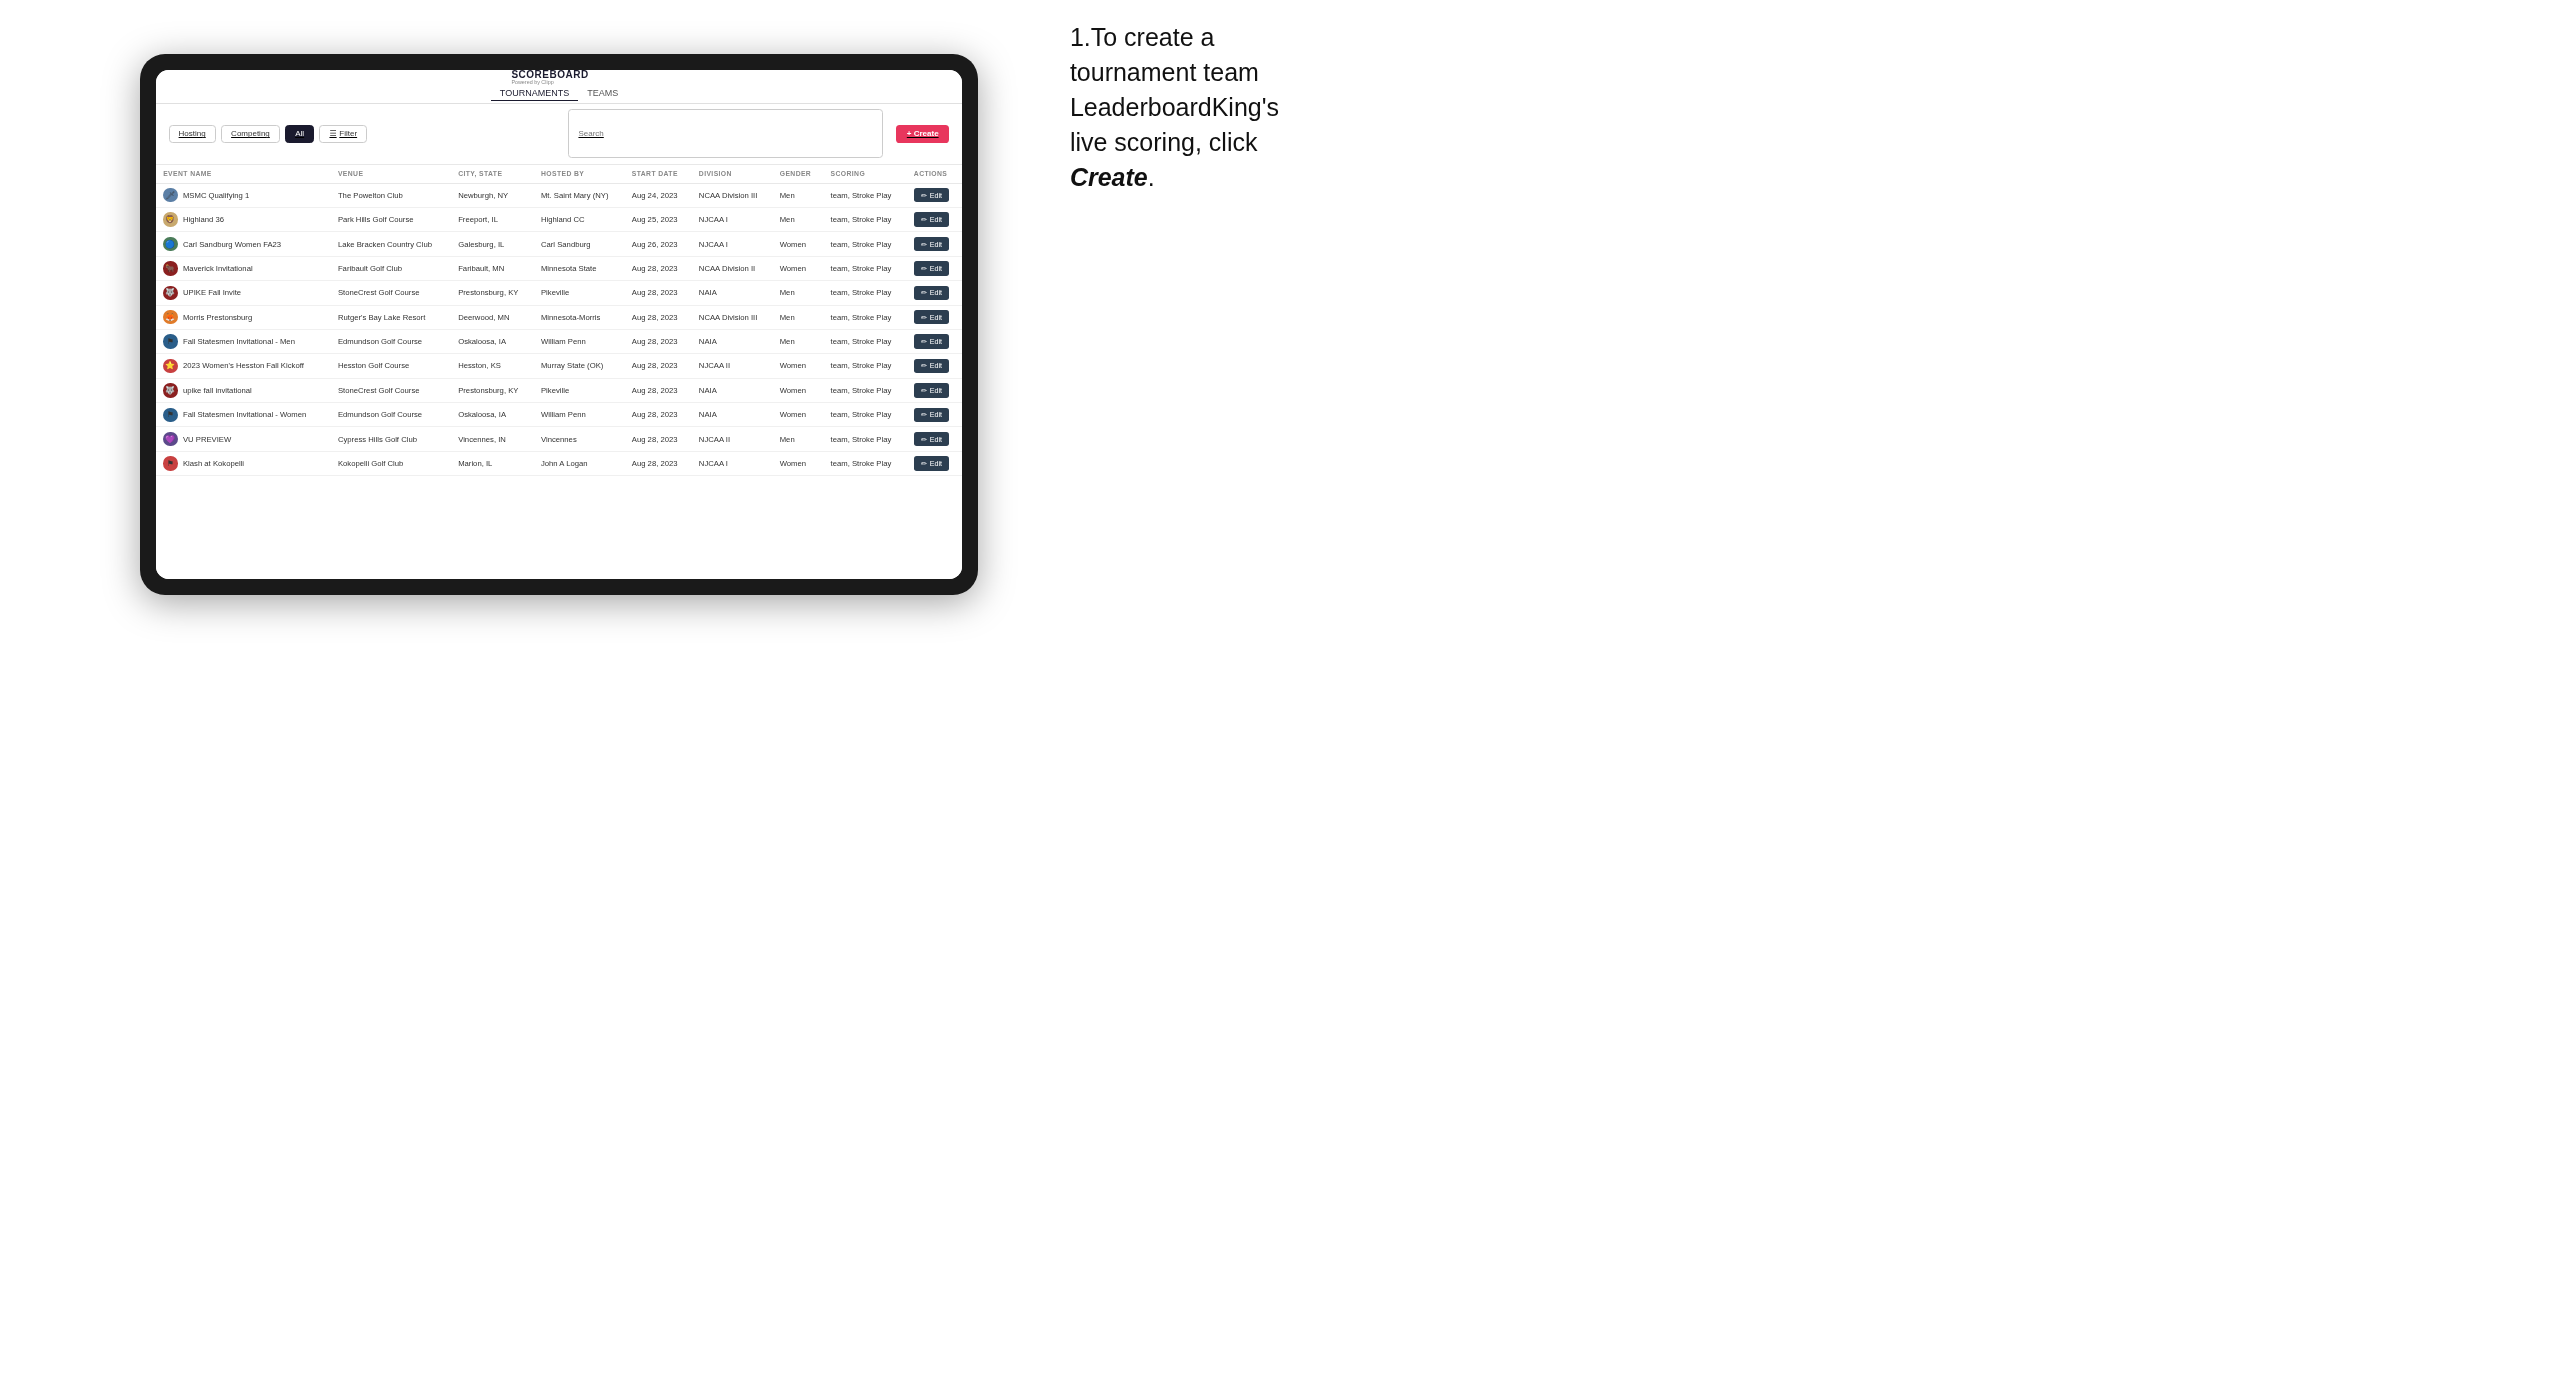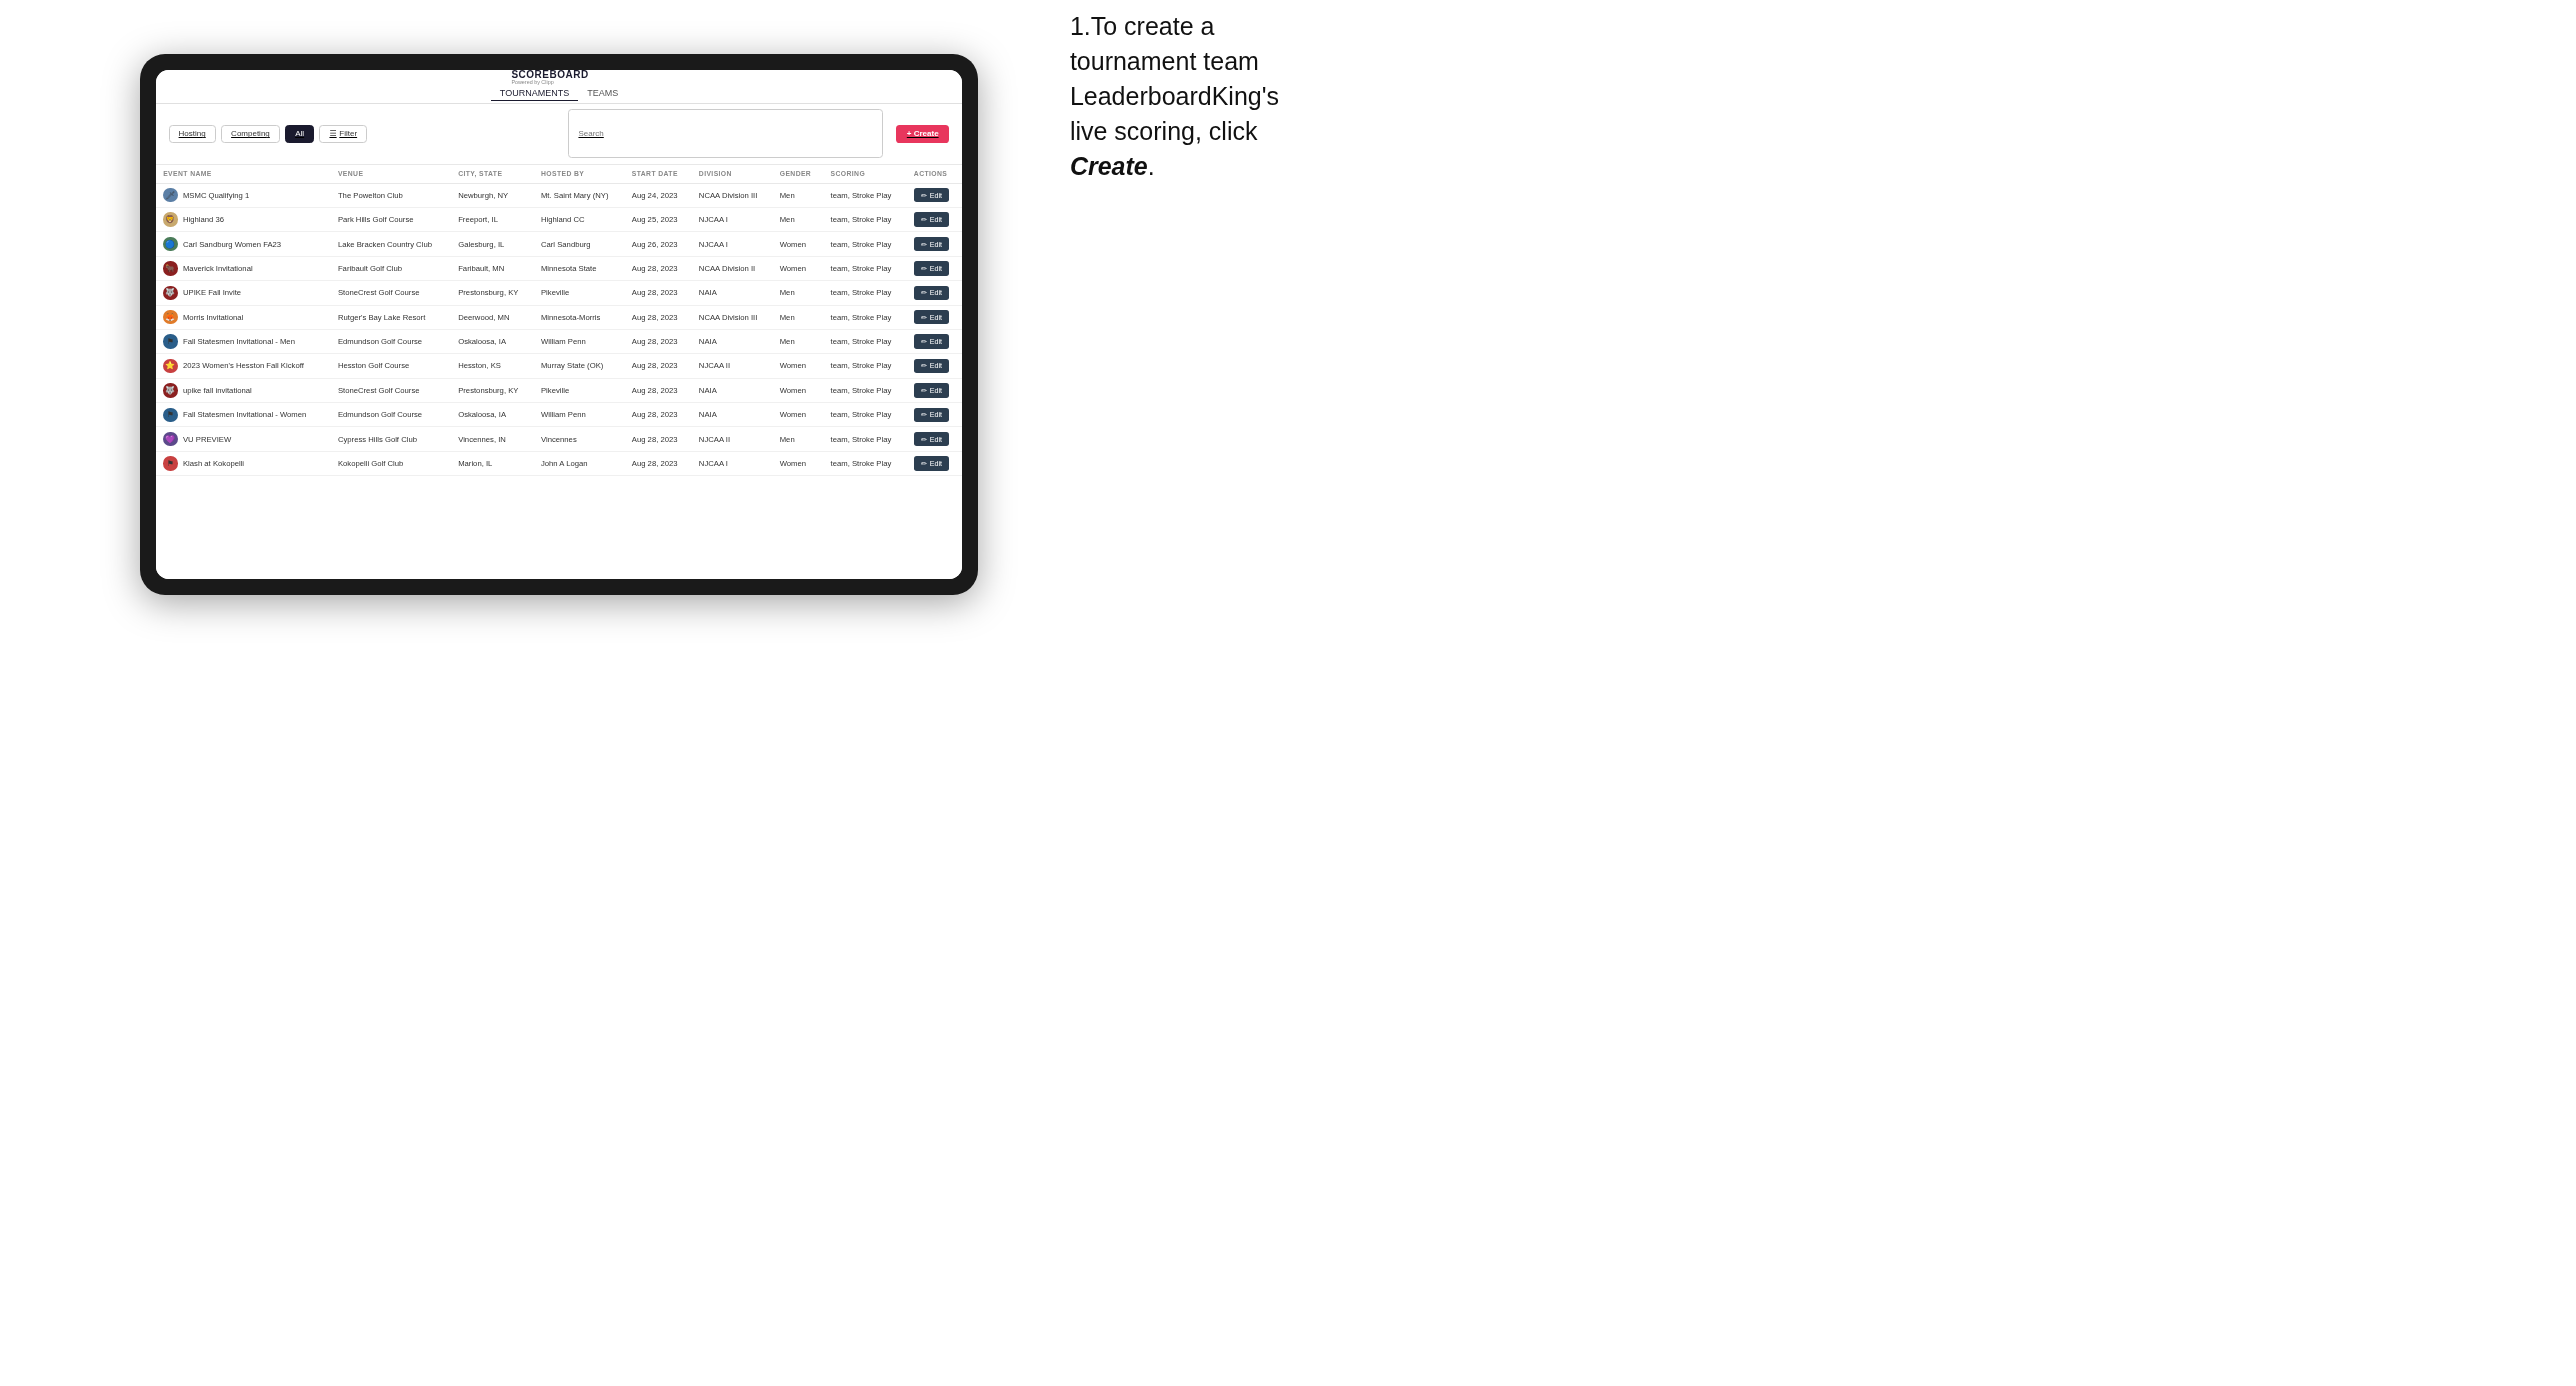--- a/index.html
+++ b/index.html
@@ -8,21 +8,21 @@
       font-family: -apple-system, BlinkMacSystemFont, 'Segoe UI', sans-serif;
       width: 1288px;
       height: 693px;
       position: relative;
       overflow: hidden;
     }
 
     
     .annotation {
       position: absolute;
-      top: 9px;
+      top: 20px;
       right: 9px;
       font-size: 25px;
       line-height: 1.4;
       color: #111;
       max-width: 324px;
       text-align: left;
     }
     .annotation strong { font-weight: 900; font-style: italic; }
 
     
@@ -427,21 +427,21 @@
         <span>✏</span> Edit
       </button>
     </td>
   </tr>
             <tr>
     <td>
       <div class="event-cell">
         <div class="team-logo" style="background:#e07b2a">
           <span style="font-size:8px">🦊</span>
         </div>
-        <span>Morris Invitational</span>
+        <span>Morris Prestonsburg</span>
       </div>
     </td>
     <td>Rutger's Bay Lake Resort</td>
     <td>Deerwood, MN</td>
     <td>Minnesota-Morris</td>
     <td>Aug 28, 2023</td>
     <td>NCAA Division III</td>
     <td>Men</td>
     <td>team, Stroke Play</td>
     <td>

